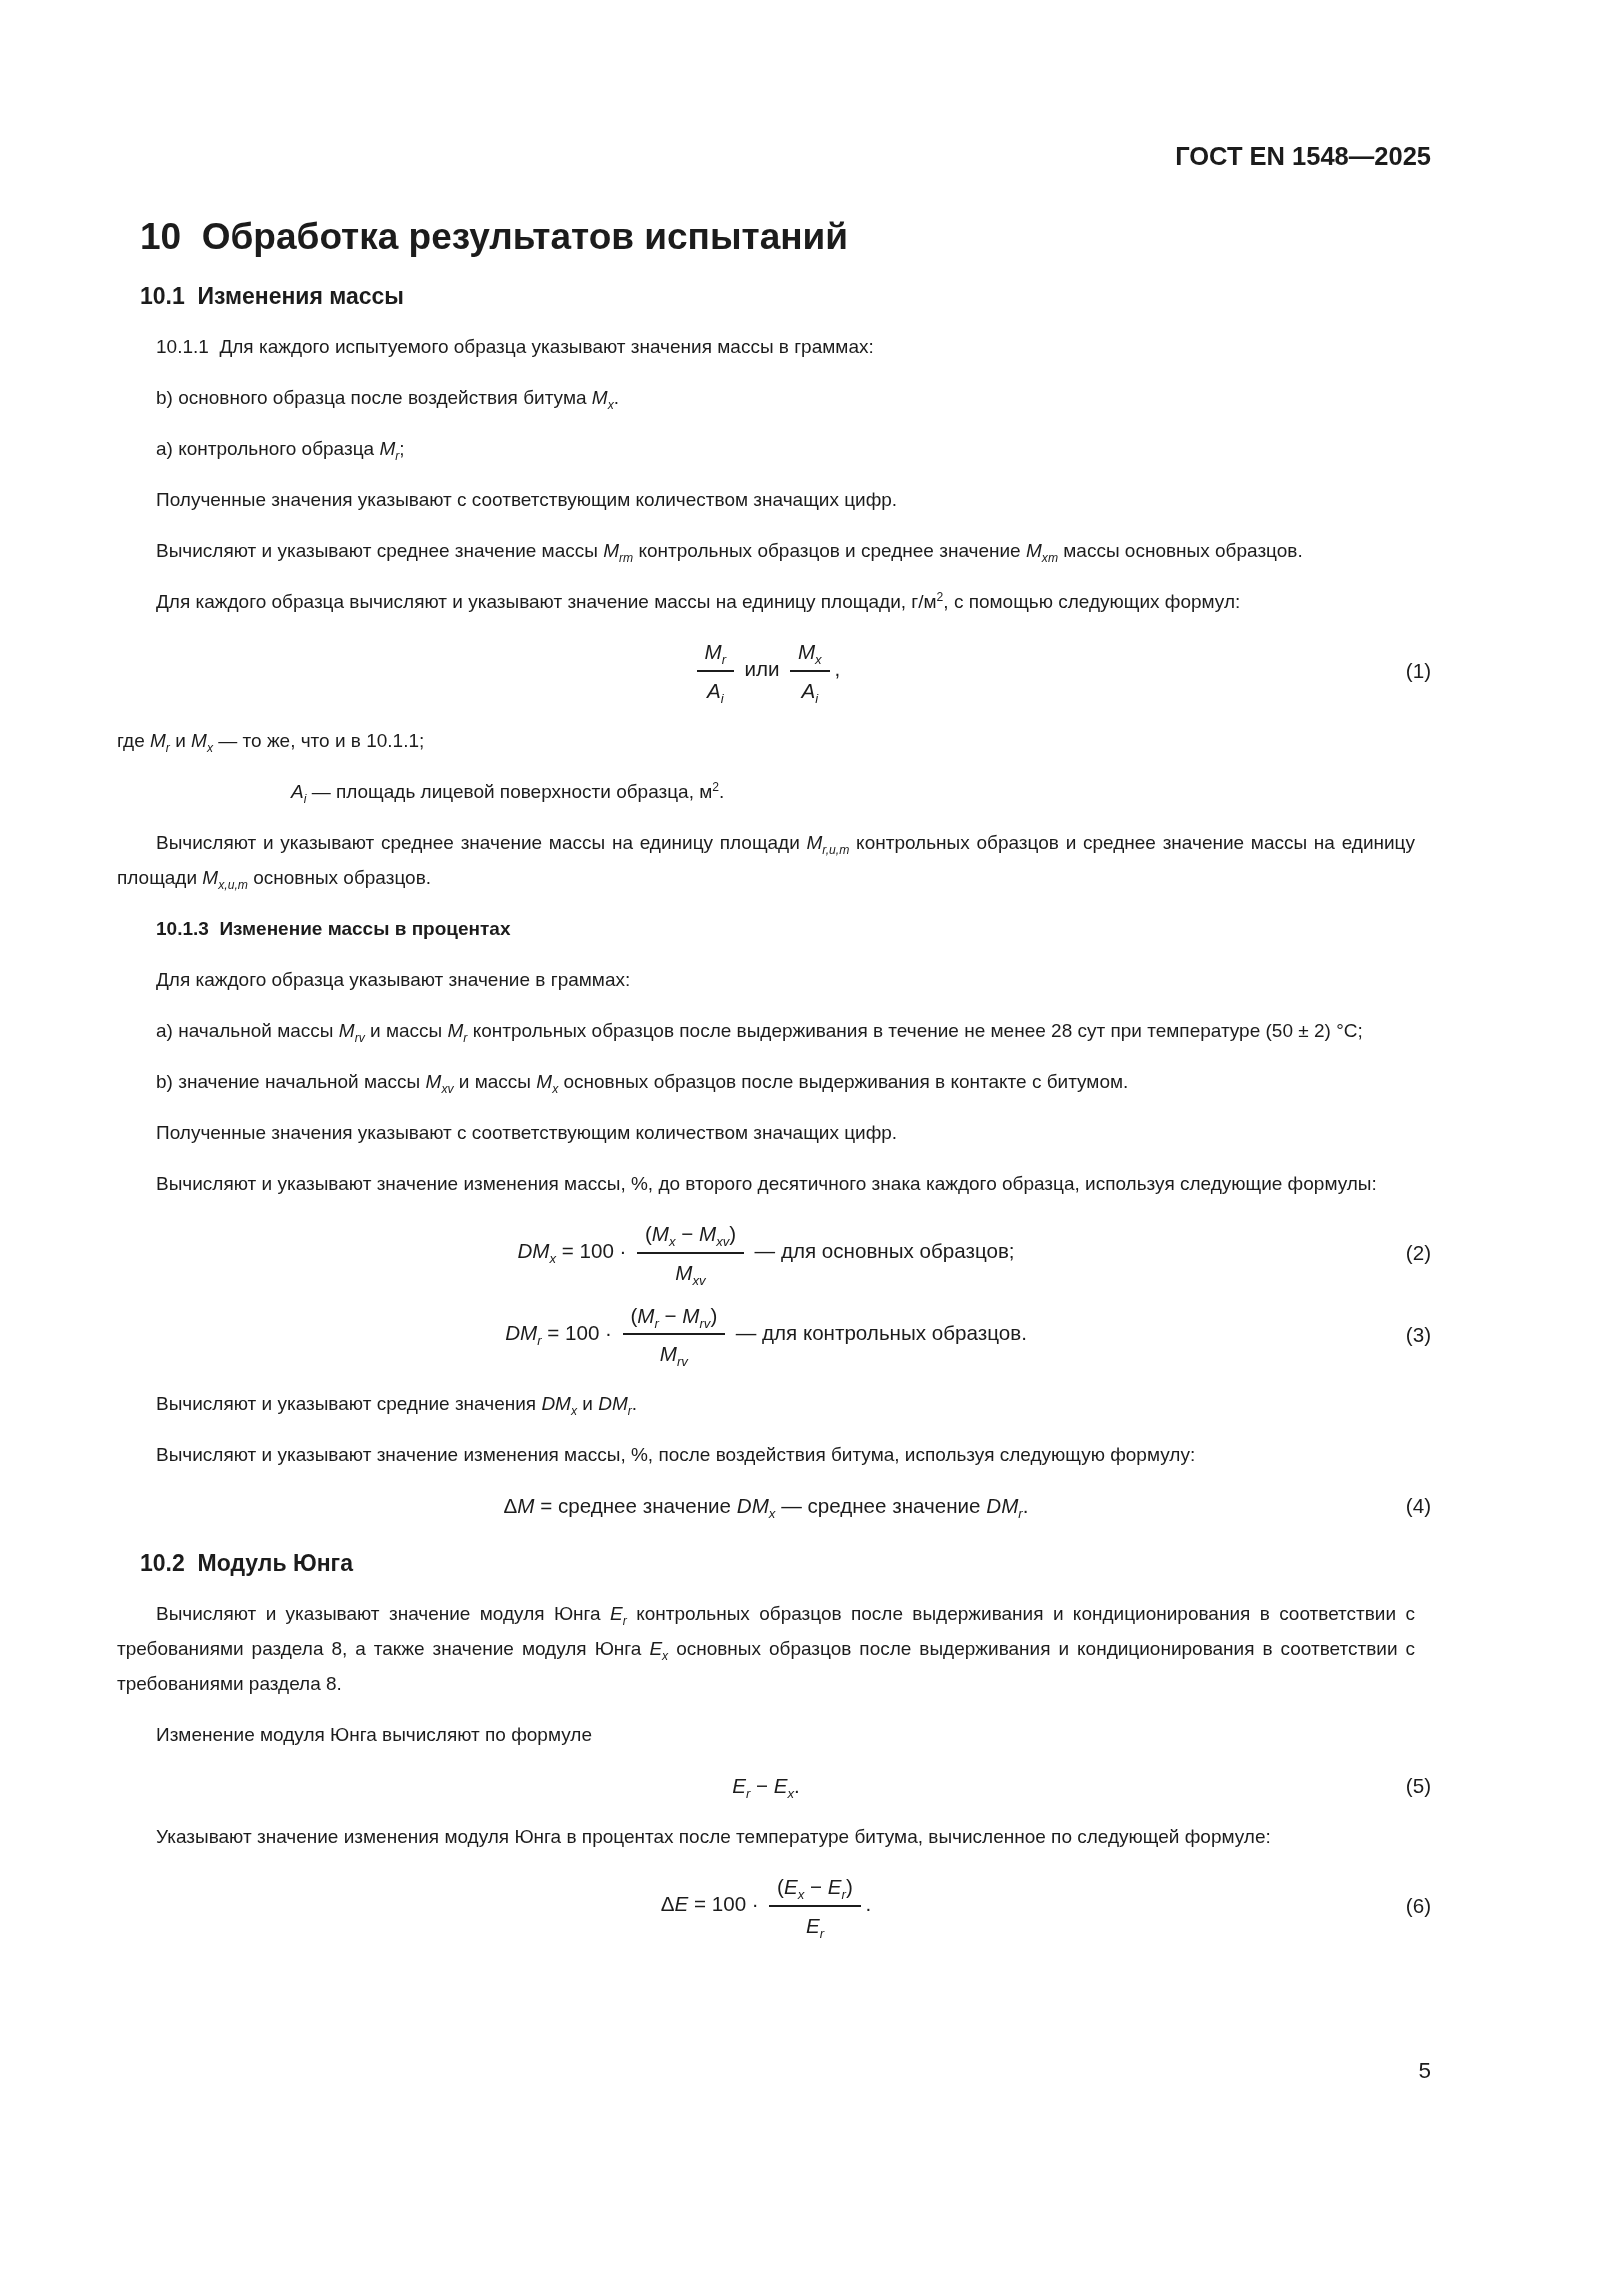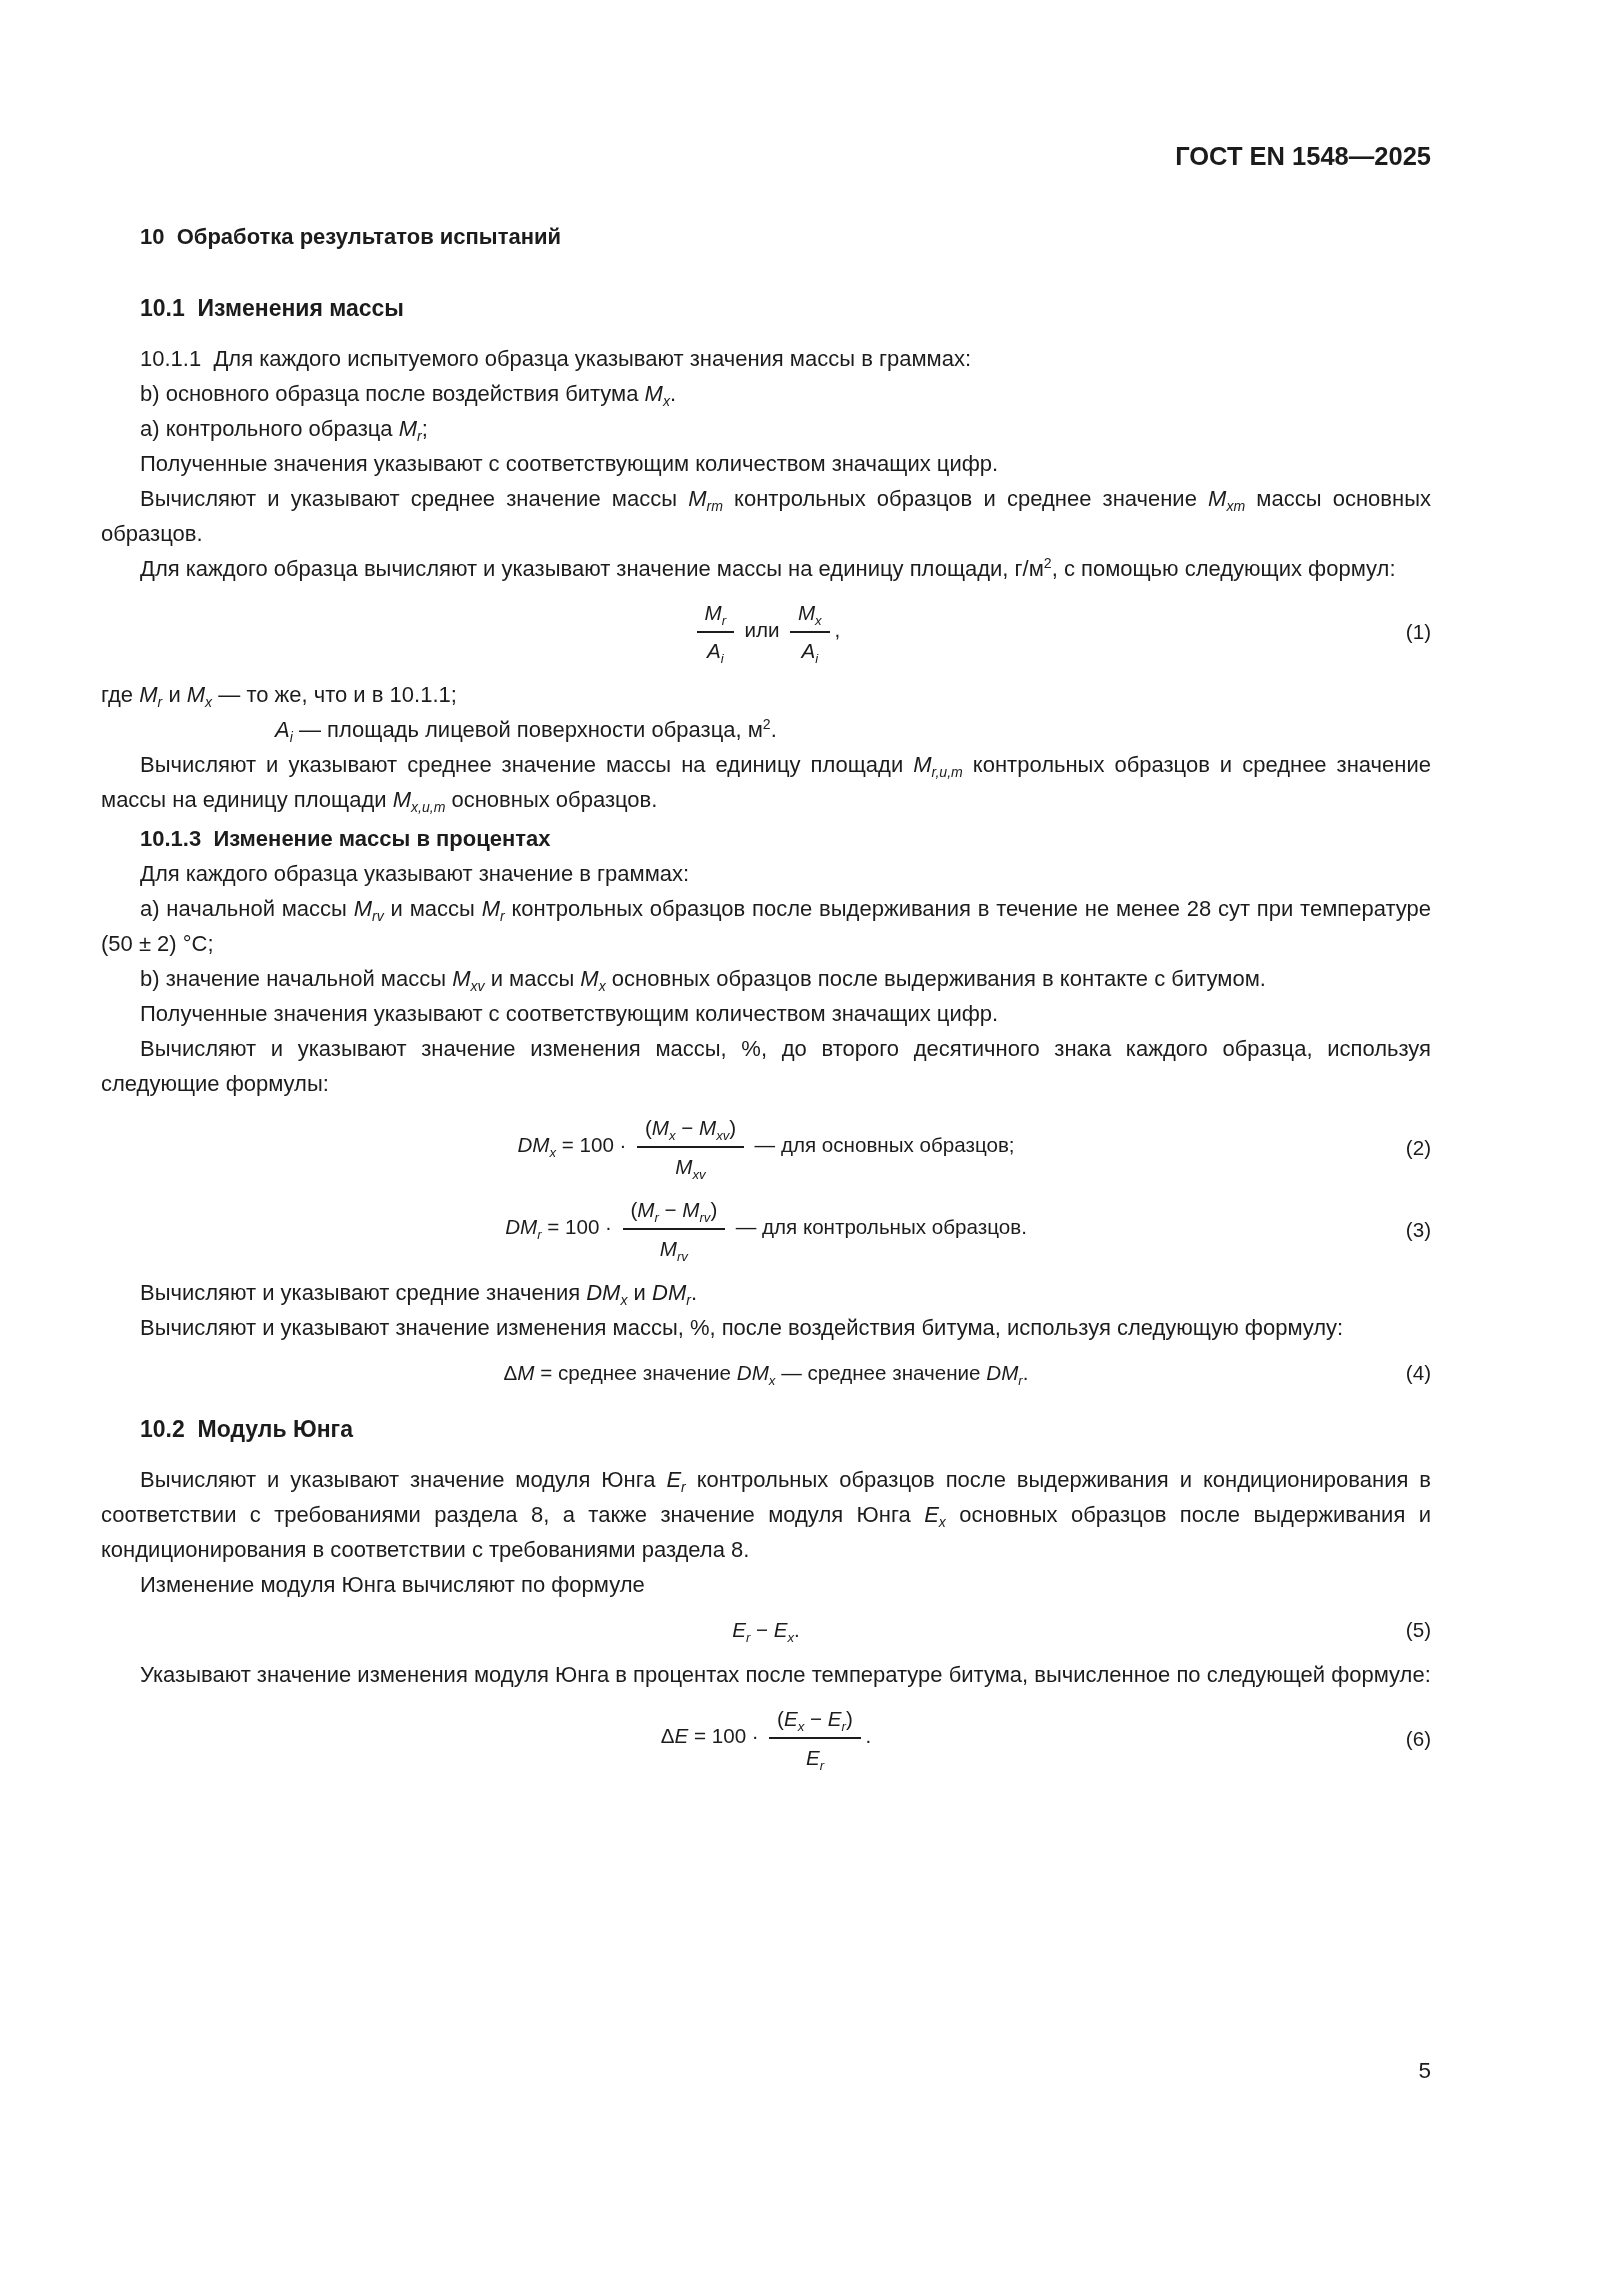--- a/index.html
+++ b/index.html
@@ -19,35 +19,35 @@
     top: 139px;
     width: 1330px;
   }
   .doc-header {
     text-align: right;
     font-weight: bold;
     font-size: 25.5px;
     line-height: 35px;
   }
   h1 {
-    font-size: 22px;
+    font-size: 37px;
     line-height: 39px;
     font-weight: bold;
-    margin: 43px 0 36px 39px;
+    margin: 43px 0 24px 39px;
   }
   h2 {
     font-size: 23px;
     line-height: 33px;
     font-weight: bold;
     margin: 23.5px 0 15.7px 39px;
   }
   p {
-    font-size: 22px;
+    font-size: 19px;
     line-height: 35px;
-    margin: 0;
+    margin: 16px;
     text-align: justify;
   }
   p.indent { text-indent: 39px; }
   p.h3 { font-weight: bold; text-indent: 39px; margin-top: 3.9px; }
   p.where { text-indent: 0; }
   p.definition { padding-left: 174px; text-indent: 0; }
   .it { font-style: italic; }
   sub { font-size: 0.64em; line-height: 0; }
   sup { font-size: 0.64em; line-height: 0; }
   .formula {

